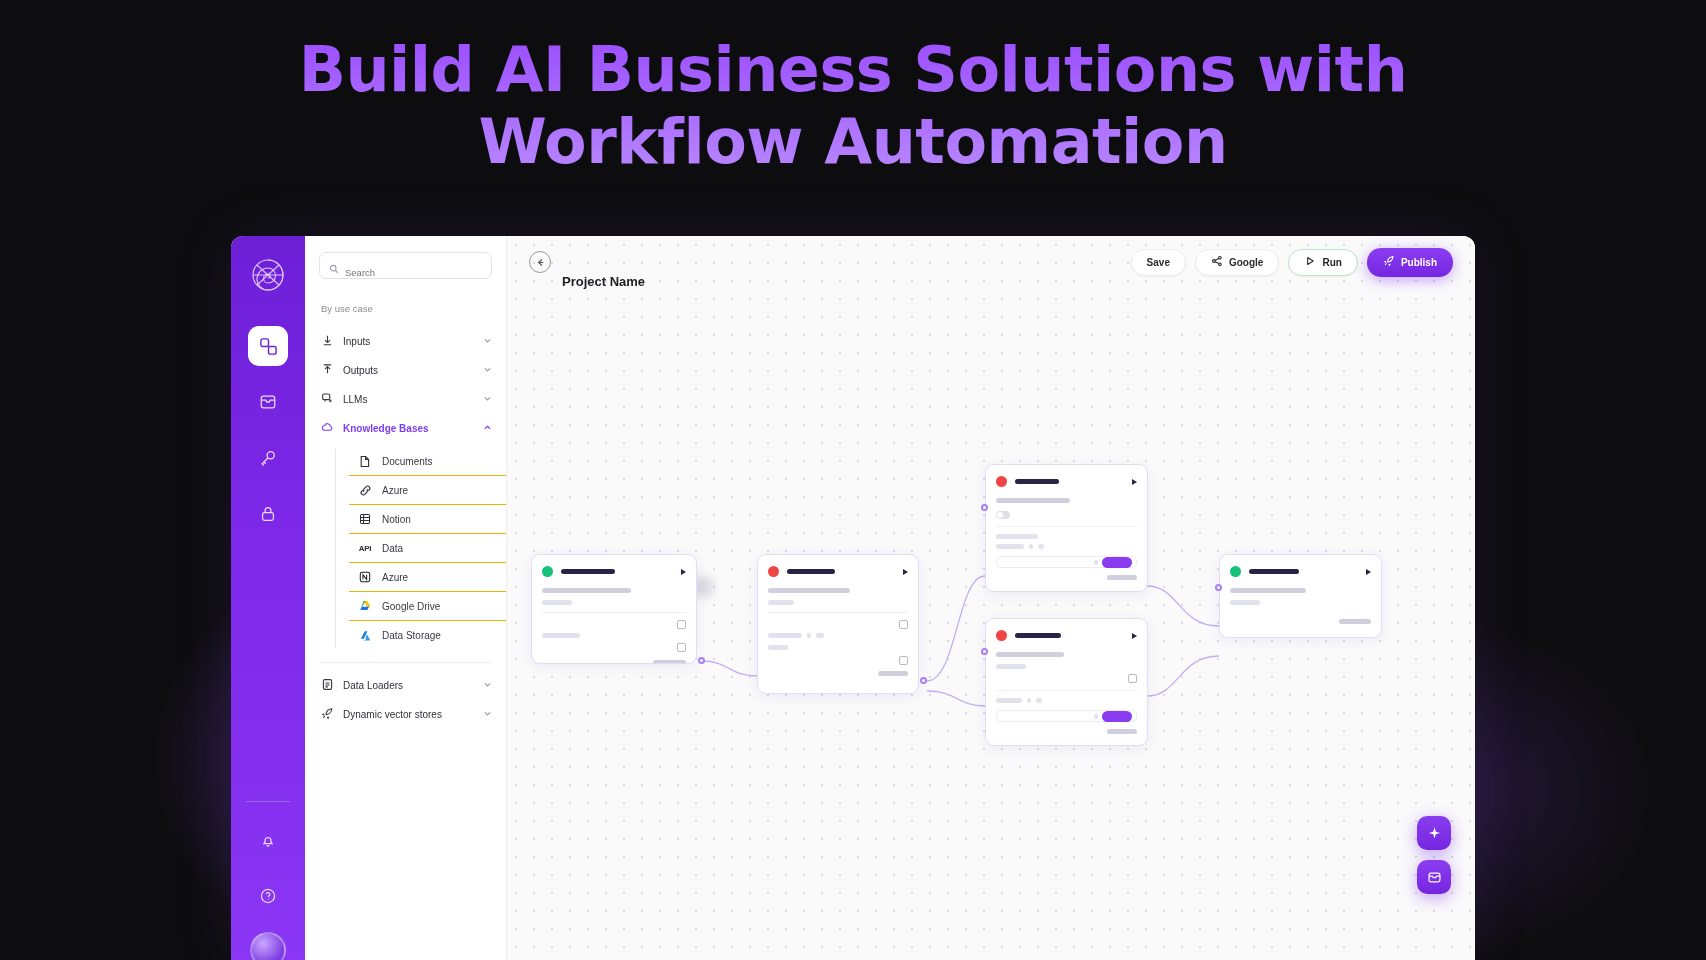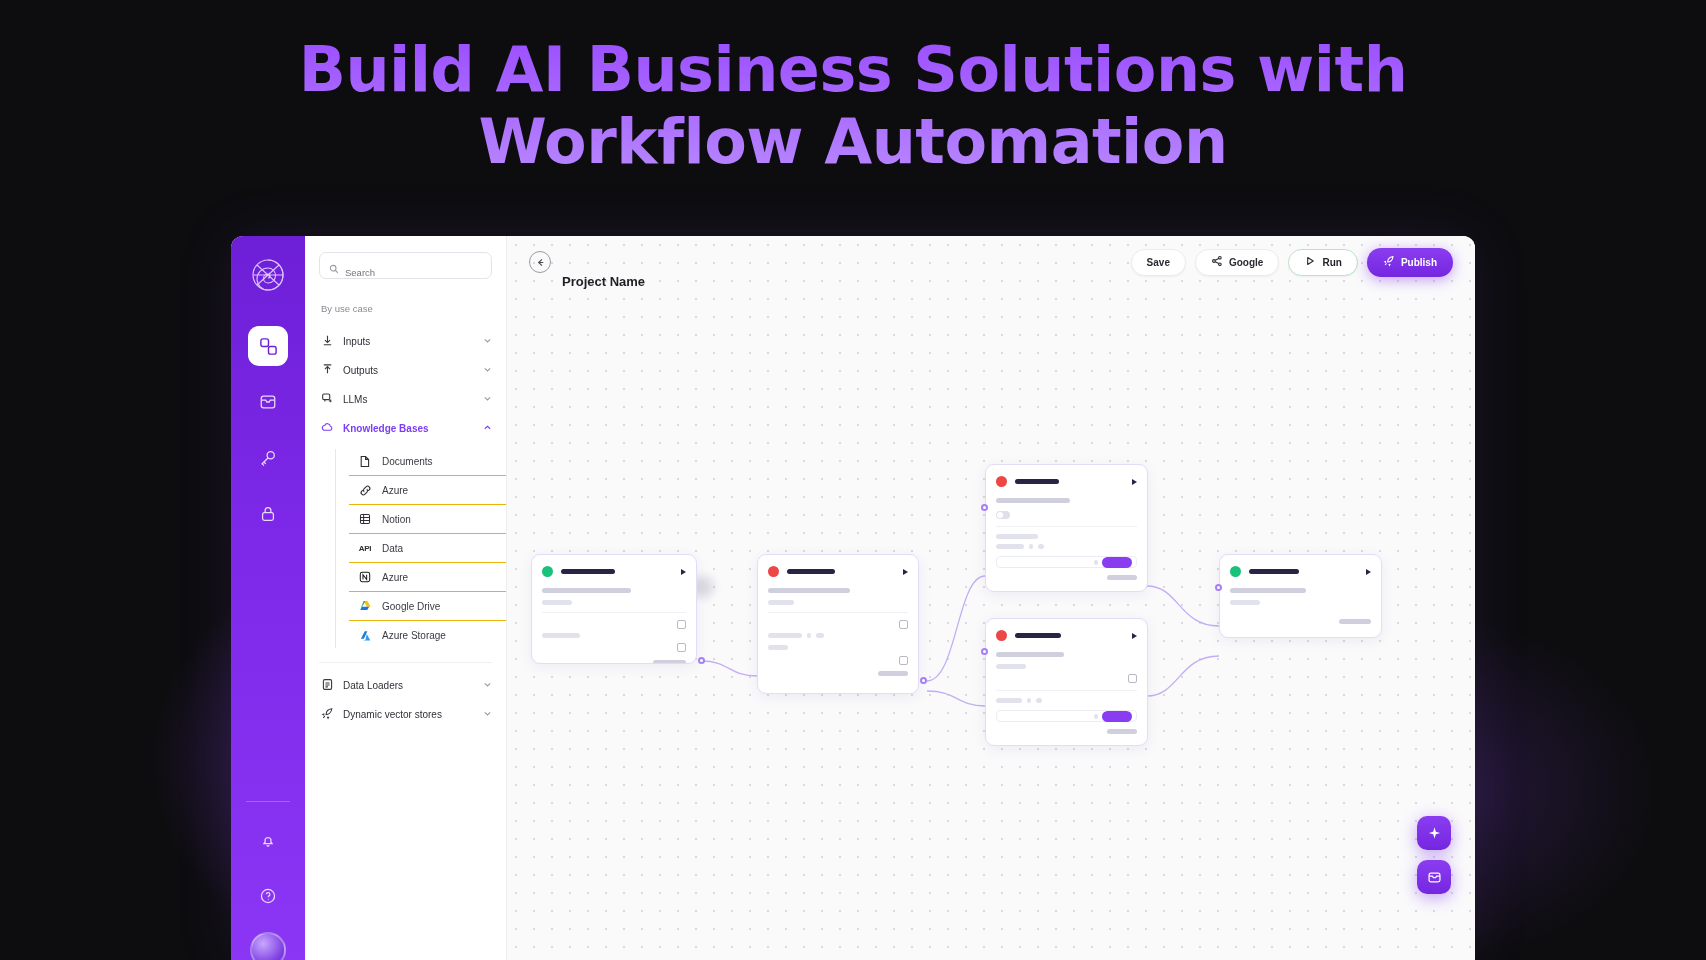--- a/index.html
+++ b/index.html
@@ -373,21 +373,21 @@
           </span>
           <span>Google Drive</span>
         </div>
         <div class="sub-item">
           <span class="ico">
             <svg width="13" height="12" viewBox="0 0 14 13">
               <path d="M6.2 1.4 L2 9.6 h3.3 L9 1.4 z" fill="#1e7fd4"></path>
               <path d="M8.3 4.2 L12.2 11.4 H4.6 l2.4-.9 z" fill="#2c9bf0"></path>
             </svg>
           </span>
-          <span>Azure Storage</span>
+          <span>Data Storage</span>
         </div>
       </div>
 
       <div class="divider-soft"></div>
 
       <div class="nav-item">
         <span>
           <svg width="13" height="13" viewBox="0 0 14 14" fill="none" stroke="#3a3a44" stroke-width="1.2">
             <rect x="2.6" y="1.8" width="8.8" height="10.4" rx="1.4"></rect>
             <path d="M4.8 5.4 h4.4 M4.8 7.6 h4.4 M4.8 9.6 h2.6"></path>

